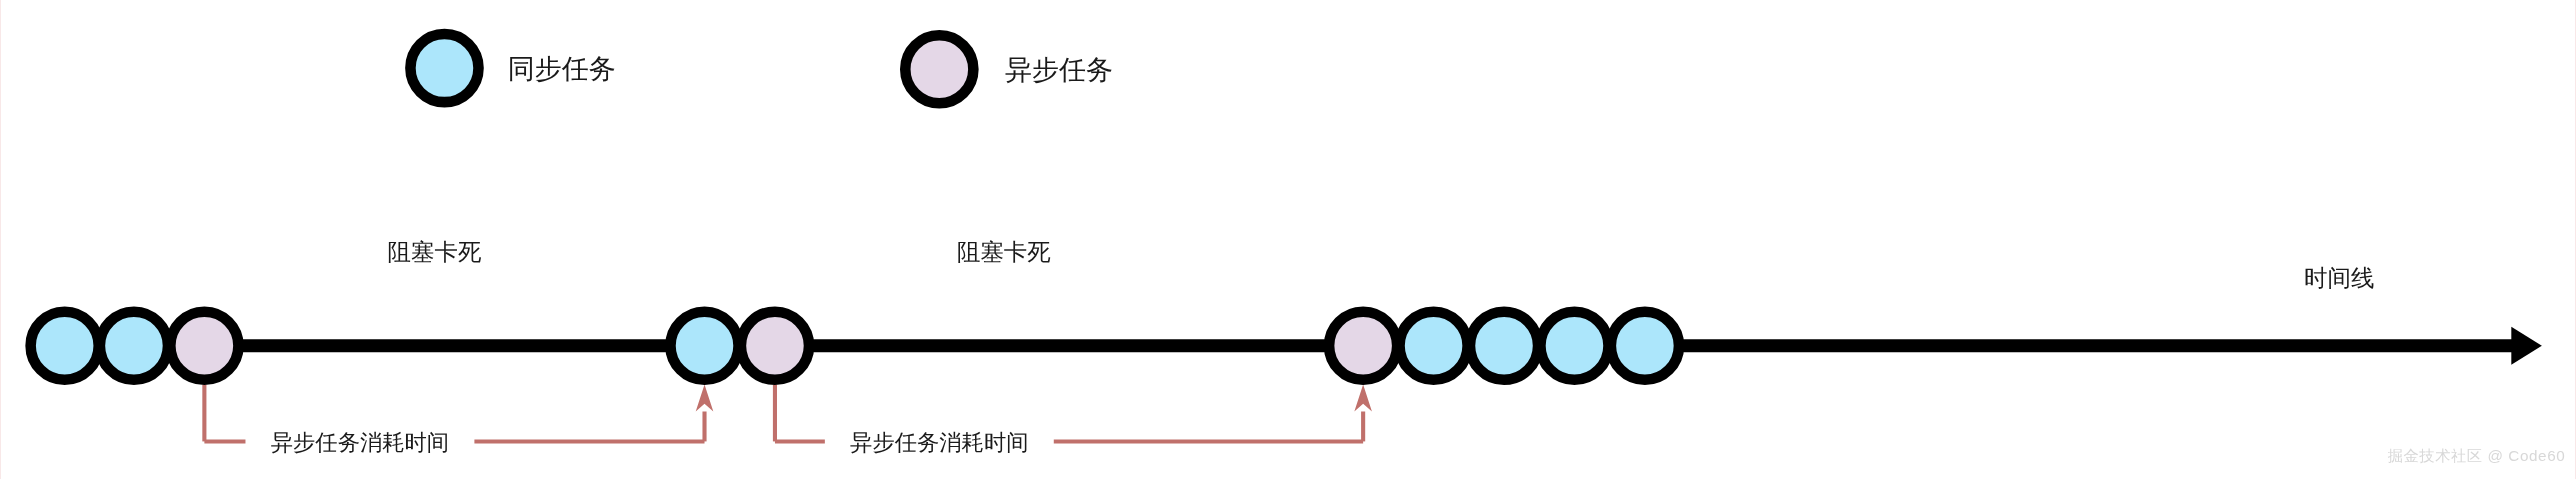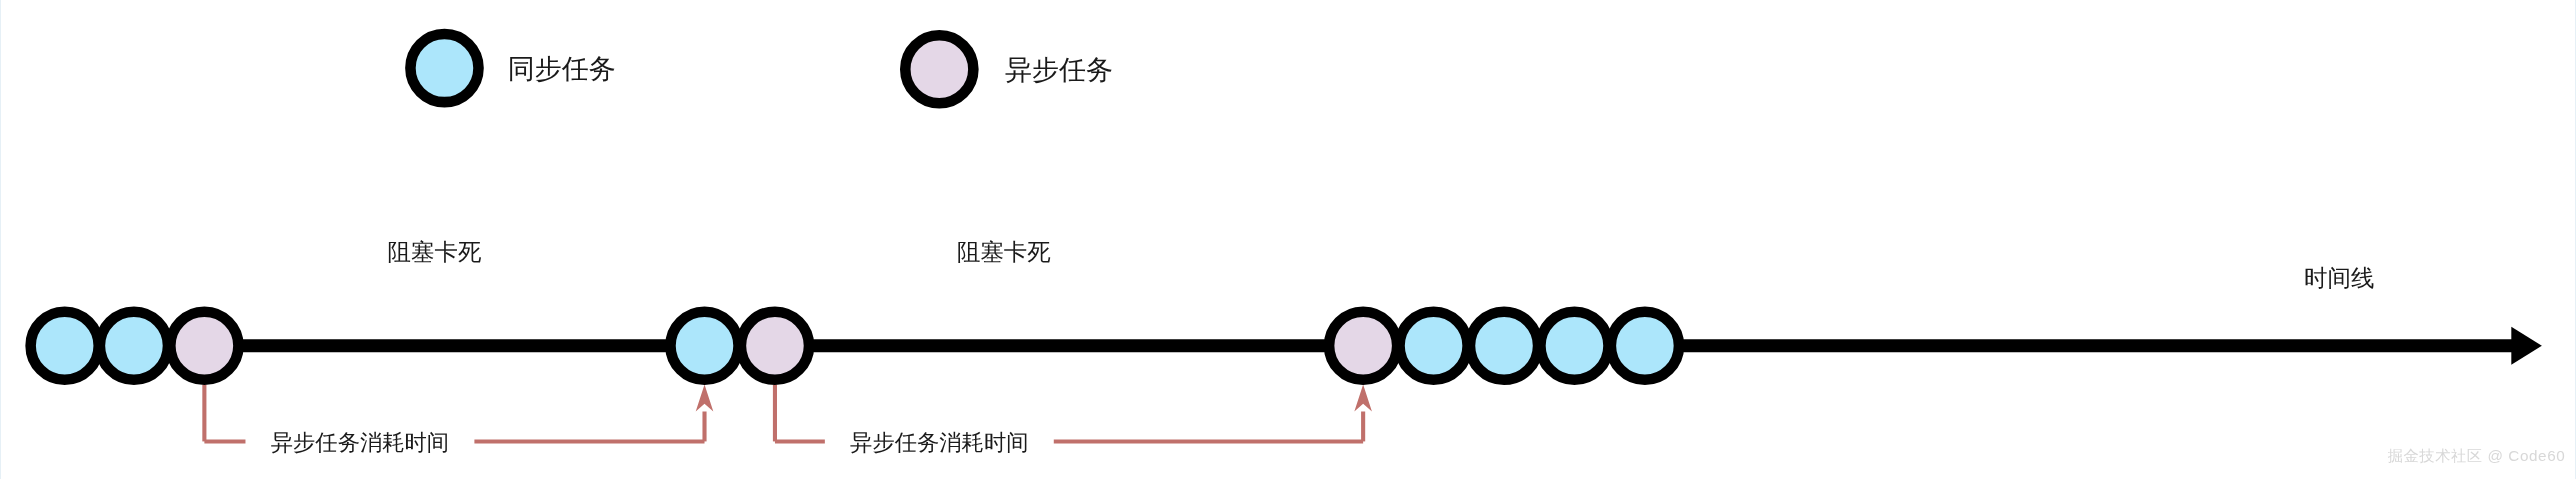--- a/index.html
+++ b/index.html
@@ -11,21 +11,21 @@
     width: 2576px;
     height: 479px;
     overflow: hidden;
     font-family: "Liberation Sans", "DejaVu Sans", sans-serif;
     position: relative;
   }
   #stage {
     position: relative;
     width: 2576px;
     height: 479px;
-    background: #0369a1;
+    background: #b91c1c;
   }
   svg#diagram {
     position: absolute;
     top: 0;
     left: 0;
     width: 2576px;
     height: 479px;
     display: block;
   }
   .node-ring { stroke: #000000; stroke-width: 18; }

